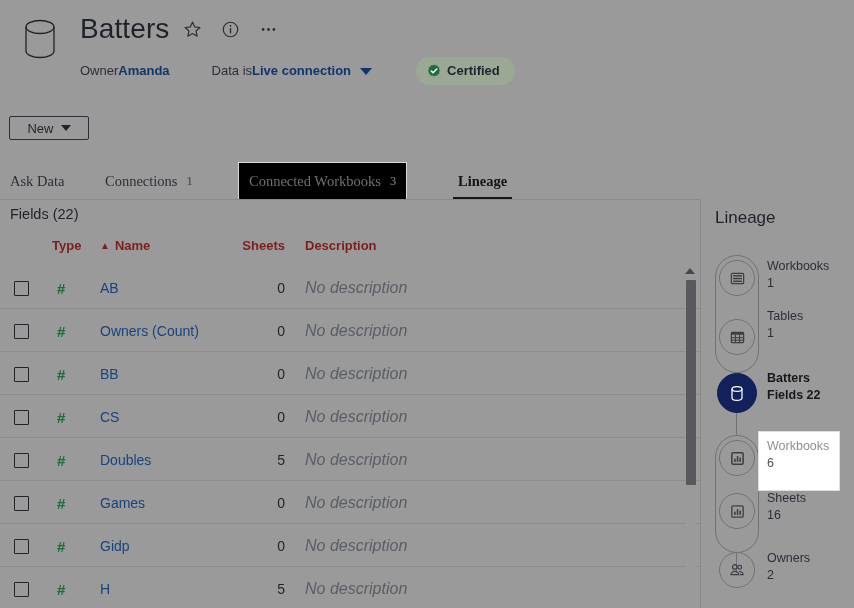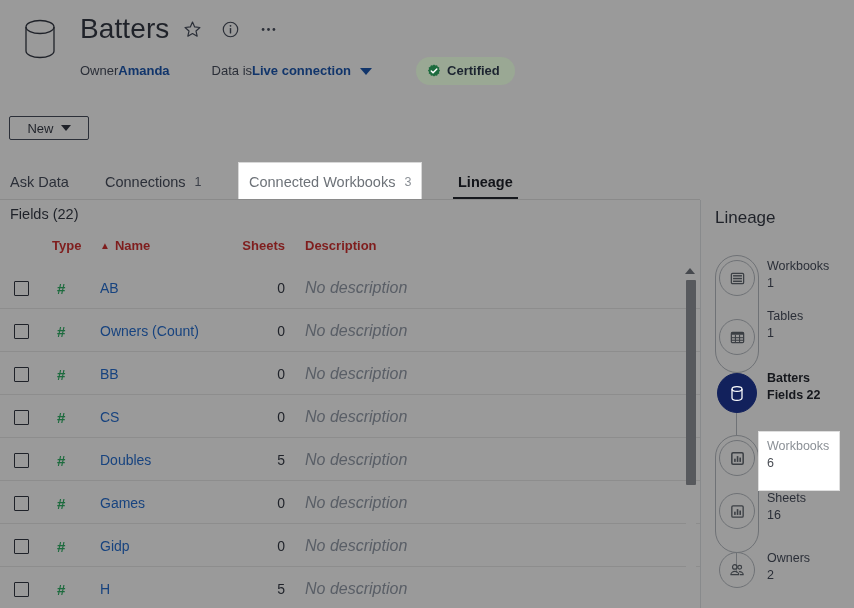--- a/index.html
+++ b/index.html
@@ -82,36 +82,36 @@
   }
   .new-caret {
     width: 0; height: 0;
     border-left: 5px solid transparent;
     border-right: 5px solid transparent;
     border-top: 6px solid #1f2229;
   }
 
   
   .tabs {
-    position: absolute; left: 0; top: 163px; width: 854px; height: 37px;
+    position: absolute; left: 0; top: 163px; width: 854px; height: 37px; font-family: Liberation Serif, serif;
   }
   .tabs-baseline {
     position: absolute; left: 0; top: 36px; width: 700px; height: 1px;
     background: #8a8a8a;
   }
   .tab {
     position: absolute; top: 0; height: 37px;
     display: flex; align-items: center; gap: 9px;
     font-size: 14.5px; color: #2b2f38;
     cursor: pointer; padding: 0 10px;
     white-space: nowrap;
   }
   .tab .tab-count { font-size: 12.5px; color: #3b3f48; }
   .tab.hovered {
-    background: #ffffff;
+    background: #000000;
     color: #6d7278;
     box-shadow: 0 0 0 1px #d8d8d8;
   }
   .tab.hovered .tab-count { color: #8b9096; }
   .tab.active { font-weight: 700; color: #121419; }
   .tab-underline {
     position: absolute; bottom: 0; left: 5px; right: 5px;
     height: 3px; background: #16181d;
   }
 

